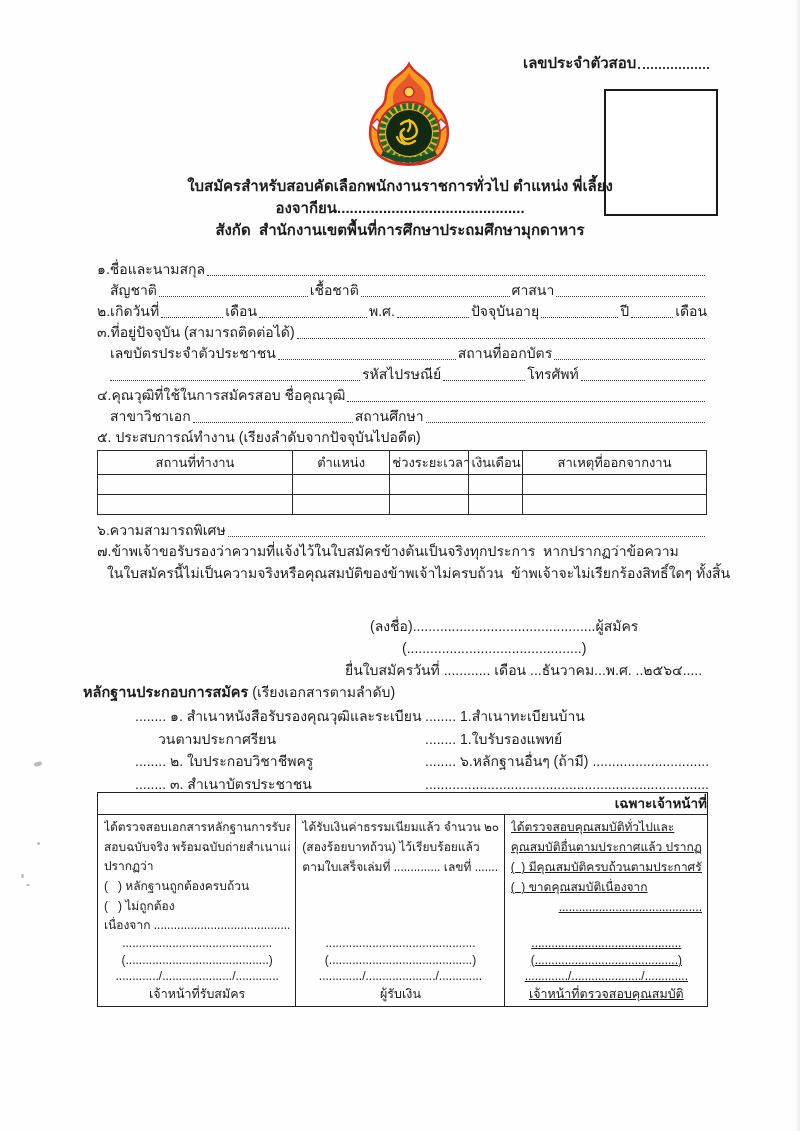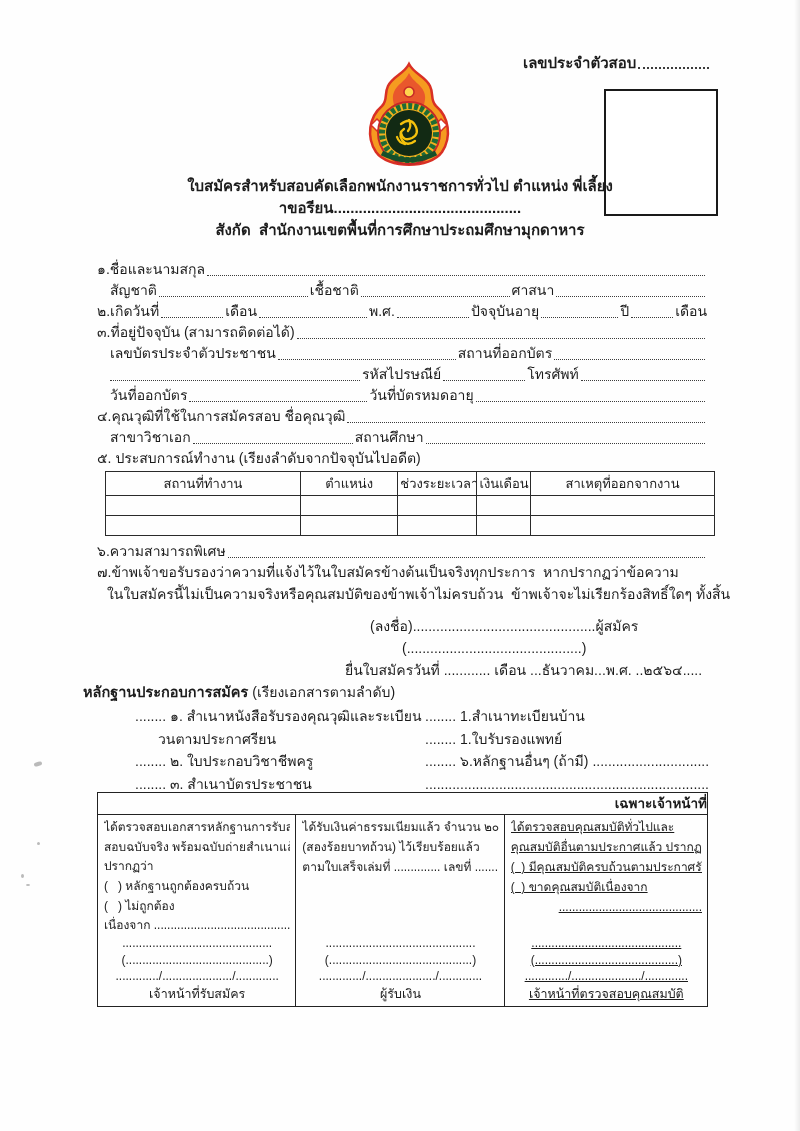--- a/index.html
+++ b/index.html
@@ -21,21 +21,21 @@
   .titles{position:absolute; left:0; top:175px; width:800px; text-align:center; font-weight:bold; font-size:15px; line-height:22px;}
 
   
   .ldr{flex:1 1 auto; border-bottom:1.6px dotted #3c3c3c; align-self:flex-end; margin:0 2px 4px 2px; min-width:8px;}
   .fl{display:flex; height:21px; white-space:nowrap;}
   .ind{padding-left:13px;}
   .lab{flex:0 0 auto;}
 
   .form-body{position:absolute; left:97px; top:259px; width:610px;}
 
-  table.exp{border-collapse:collapse; width:100%; margin-top:2px; table-layout:fixed;margin-left:8px;}
+  table.exp{border-collapse:collapse; width:100%; margin-top:2px; table-layout:fixed;}
   table.exp th, table.exp td{border:1.4px solid #2a2a2a; font-weight:normal; font-size:13px; padding:0 2px; overflow:hidden; white-space:nowrap; text-align:center;}
   table.exp th{height:23px;}
   table.exp td{height:19px;}
 
   .after-table{margin-top:5px;}
   .q7b{padding-left:10px;}
 
   .sign-area{position:absolute; left:345px; top:616px; width:300px; white-space:nowrap;}
   .sign-area div{height:22px;}
   .sa1{padding-left:25px;}
@@ -94,21 +94,21 @@
         <path d="M40 76 q2 6 8 7"></path>
       </g>
       <path d="M25 92 q27 14 54 0" fill="none" stroke="#17502A" stroke-width="5"></path>
     </svg>
   </div>
 
   <div class="photo-box"></div>
 
   <div class="titles">
     <div>ใบสมัครสำหรับสอบคัดเลือกพนักงานราชการทั่วไป ตำแหน่ง พี่เลี้ยง</div>
-    <div>าขอรียน.............................................</div>
+    <div>องจากียน.............................................</div>
     <div>สังกัด&nbsp; สำนักงานเขตพื้นที่การศึกษาประถมศึกษามุกดาหาร</div>
   </div>
 
   <div class="form-body">
     <div class="fl">
       <span class="lab">๑.ชื่อและนามสกุล</span>
       <span class="ldr"></span>
     </div>
     <div class="fl ind">
       <span class="lab">สัญชาติ</span>
@@ -139,26 +139,20 @@
       <span class="lab">เลขบัตรประจำตัวประชาชน</span>
       <span class="ldr" style="flex:0 0 178px;"></span>
       <span class="lab">สถานที่ออกบัตร</span>
       <span class="ldr"></span>
     </div>
     <div class="fl ind">
       <span class="ldr" style="flex:0 0 250px;margin-left:0;"></span>
       <span class="lab">รหัสไปรษณีย์</span>
       <span class="ldr" style="flex:0 0 82px;"></span>
       <span class="lab">โทรศัพท์</span>
-      <span class="ldr"></span>
-    </div>
-    <div class="fl ind">
-      <span class="lab">วันที่ออกบัตร</span>
-      <span class="ldr" style="flex:0 0 178px;"></span>
-      <span class="lab">วันที่บัตรหมดอายุ</span>
       <span class="ldr"></span>
     </div>
     <div class="fl">
       <span class="lab">๔.คุณวุฒิที่ใช้ในการสมัครสอบ ชื่อคุณวุฒิ</span>
       <span class="ldr"></span>
     </div>
     <div class="fl ind">
       <span class="lab">สาขาวิชาเอก</span>
       <span class="ldr" style="flex:0 0 160px;"></span>
       <span class="lab">สถานศึกษา</span>

